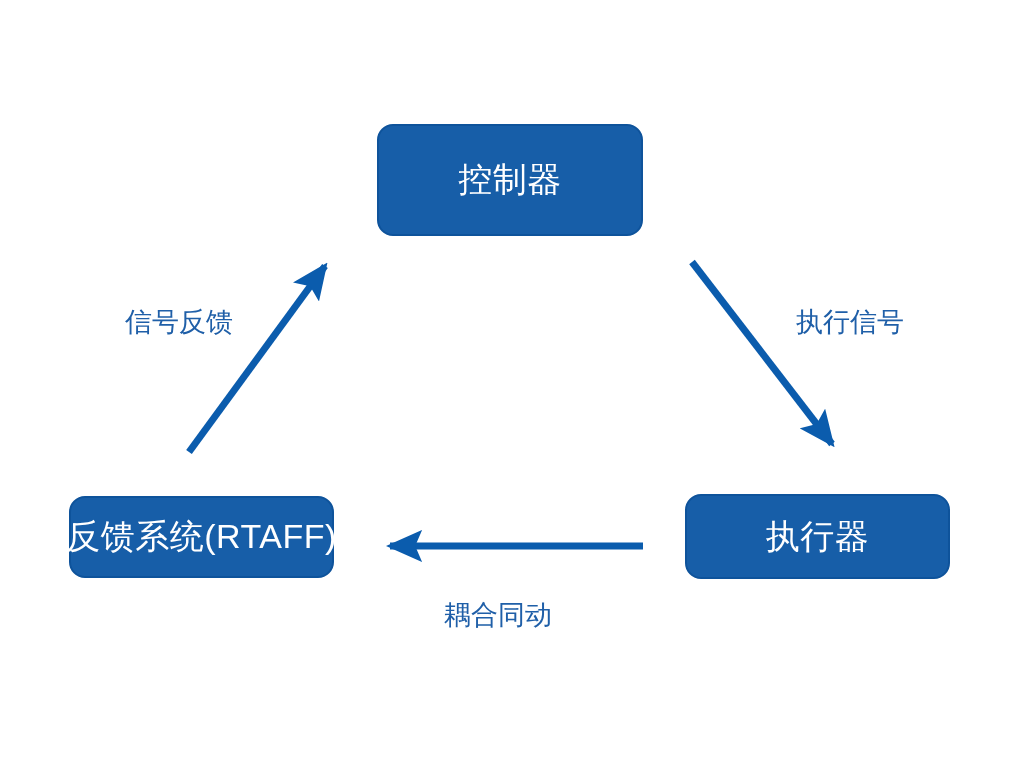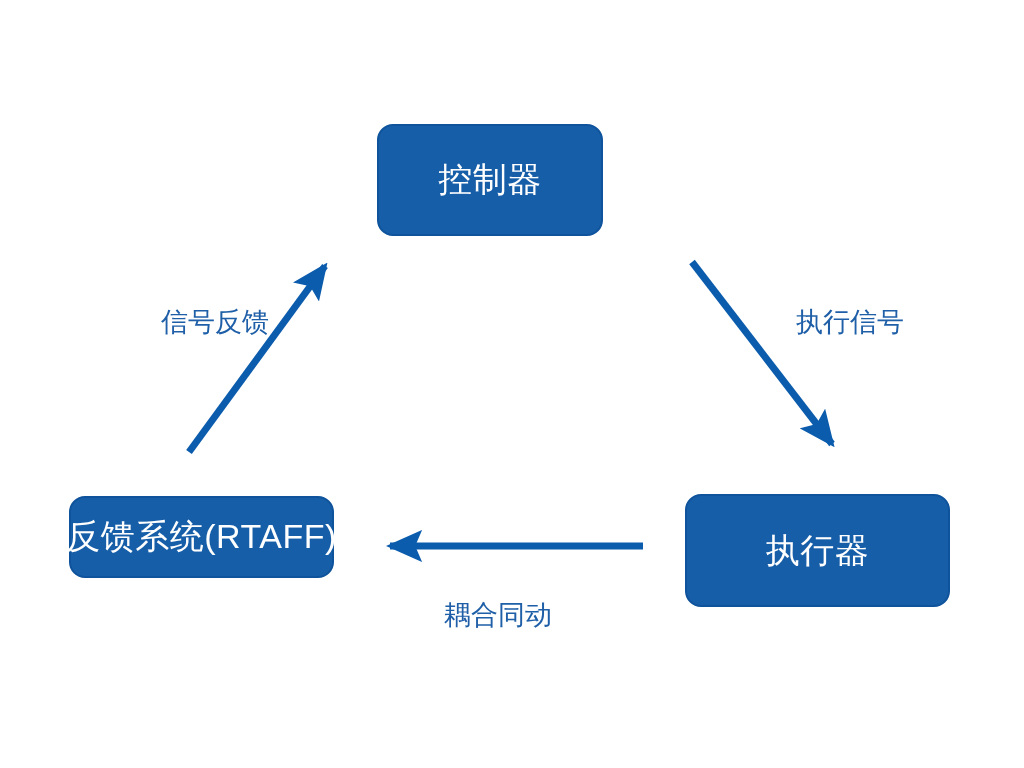--- a/index.html
+++ b/index.html
@@ -37,46 +37,45 @@
     justify-content: center;
     color: #ffffff;
     font-size: 34px;
     line-height: 1.1;
     letter-spacing: 0.5px;
     white-space: nowrap;
   }
   #node-controller {
     left: 377px;
     top: 124px;
-    width: 226px;
+    width: 266px;
     height: 112px;
   }
   #node-feedback {
     left: 69px;
     top: 496px;
     width: 265px;
     height: 82px;
   }
   #node-actuator {
     left: 685px;
     top: 494px;
     width: 265px;
-    height: 113px;
+    height: 85px;
   }
   .edge-label {
     position: absolute;
     color: #1F5FA8;
     font-size: 27px;
     line-height: 1.1;
     white-space: nowrap;
   }
   #label-feedback-signal {
     left: 125px;
     top: 308px;
-    margin-left: 36px;
   }
   #label-execute-signal {
     left: 796px;
     top: 308px;
   }
   #label-coupled-motion {
     left: 444px;
     top: 569px;
     margin-top: 32px;
   }

